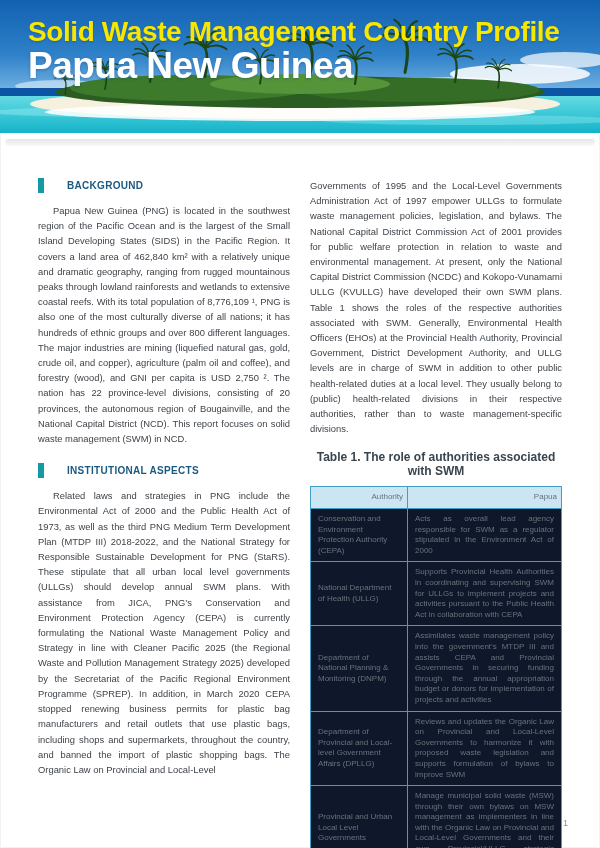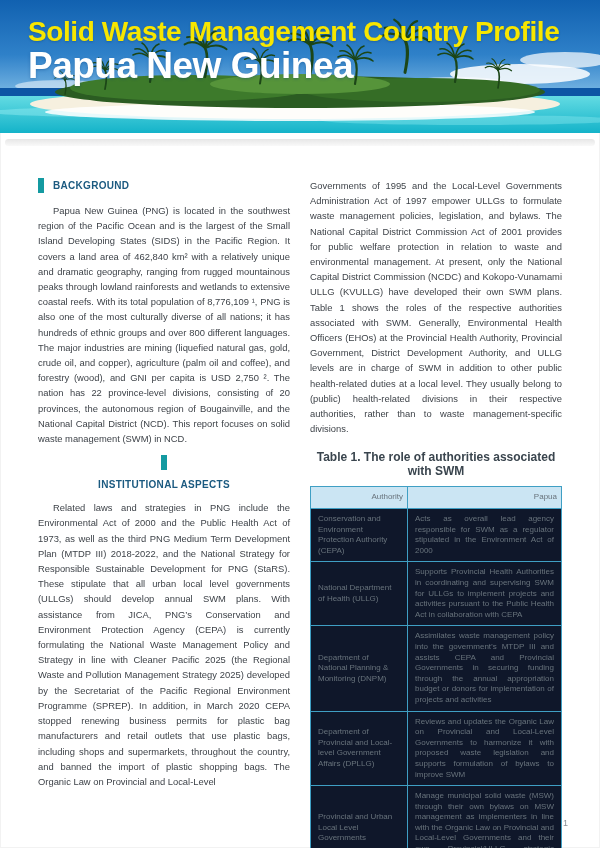--- a/index.html
+++ b/index.html
@@ -19,29 +19,29 @@
   .hero-title2{
     position:absolute;left:28px;top:45px;font-size:37px;font-weight:700;
     color:#ffffff;letter-spacing:-0.5px;text-shadow:0 1px 3px rgba(10,60,120,.35);
     white-space:nowrap;
   }
   .curl{height:7px;margin:6px 5px 0 5px;border-radius:7px;
         background:linear-gradient(#e7e7e7,#f9f9f9);}
   
   .content{display:flex;gap:20px;padding:32px 38px 0 38px;}
   .col{width:252px;}
-  .section-head{display:flex;align-items:center;gap:9px;margin:0 0 10px 0;}
+  .section-head{display:flex;align-items:center;gap:23px;margin:0 0 10px 0;}
   .section-bar{width:6px;height:15px;background:#149aa1;flex:0 0 auto;}
   .section-label{font-size:10px;font-weight:700;color:#1b5a80;letter-spacing:.3px;}
   .body-par{
     font-size:9.4px;line-height:15.2px;color:#3e4349;text-align:justify;
     margin:0 0 0 0;
   }
   .body-par.indent{text-indent:15px;}
-  .mt{margin-top:9px;flex-direction:column;}
+  .mt{margin-top:17px;}
   
   .tbl-caption{font-size:12px;font-weight:700;color:#3a454e;text-align:center;
                margin:14px 0 8px 0;}
   table.roles{border-collapse:collapse;width:252px;}
   table.roles td,table.roles th{
     border:1px solid #3f9fc4;font-weight:400;
     font-size:8px;line-height:10.6px;color:#68737c;padding:5px 7px;
     vertical-align:middle;
   }
   table.roles th{background:#cbe5f3;text-align:right;padding:5px 4px;}

